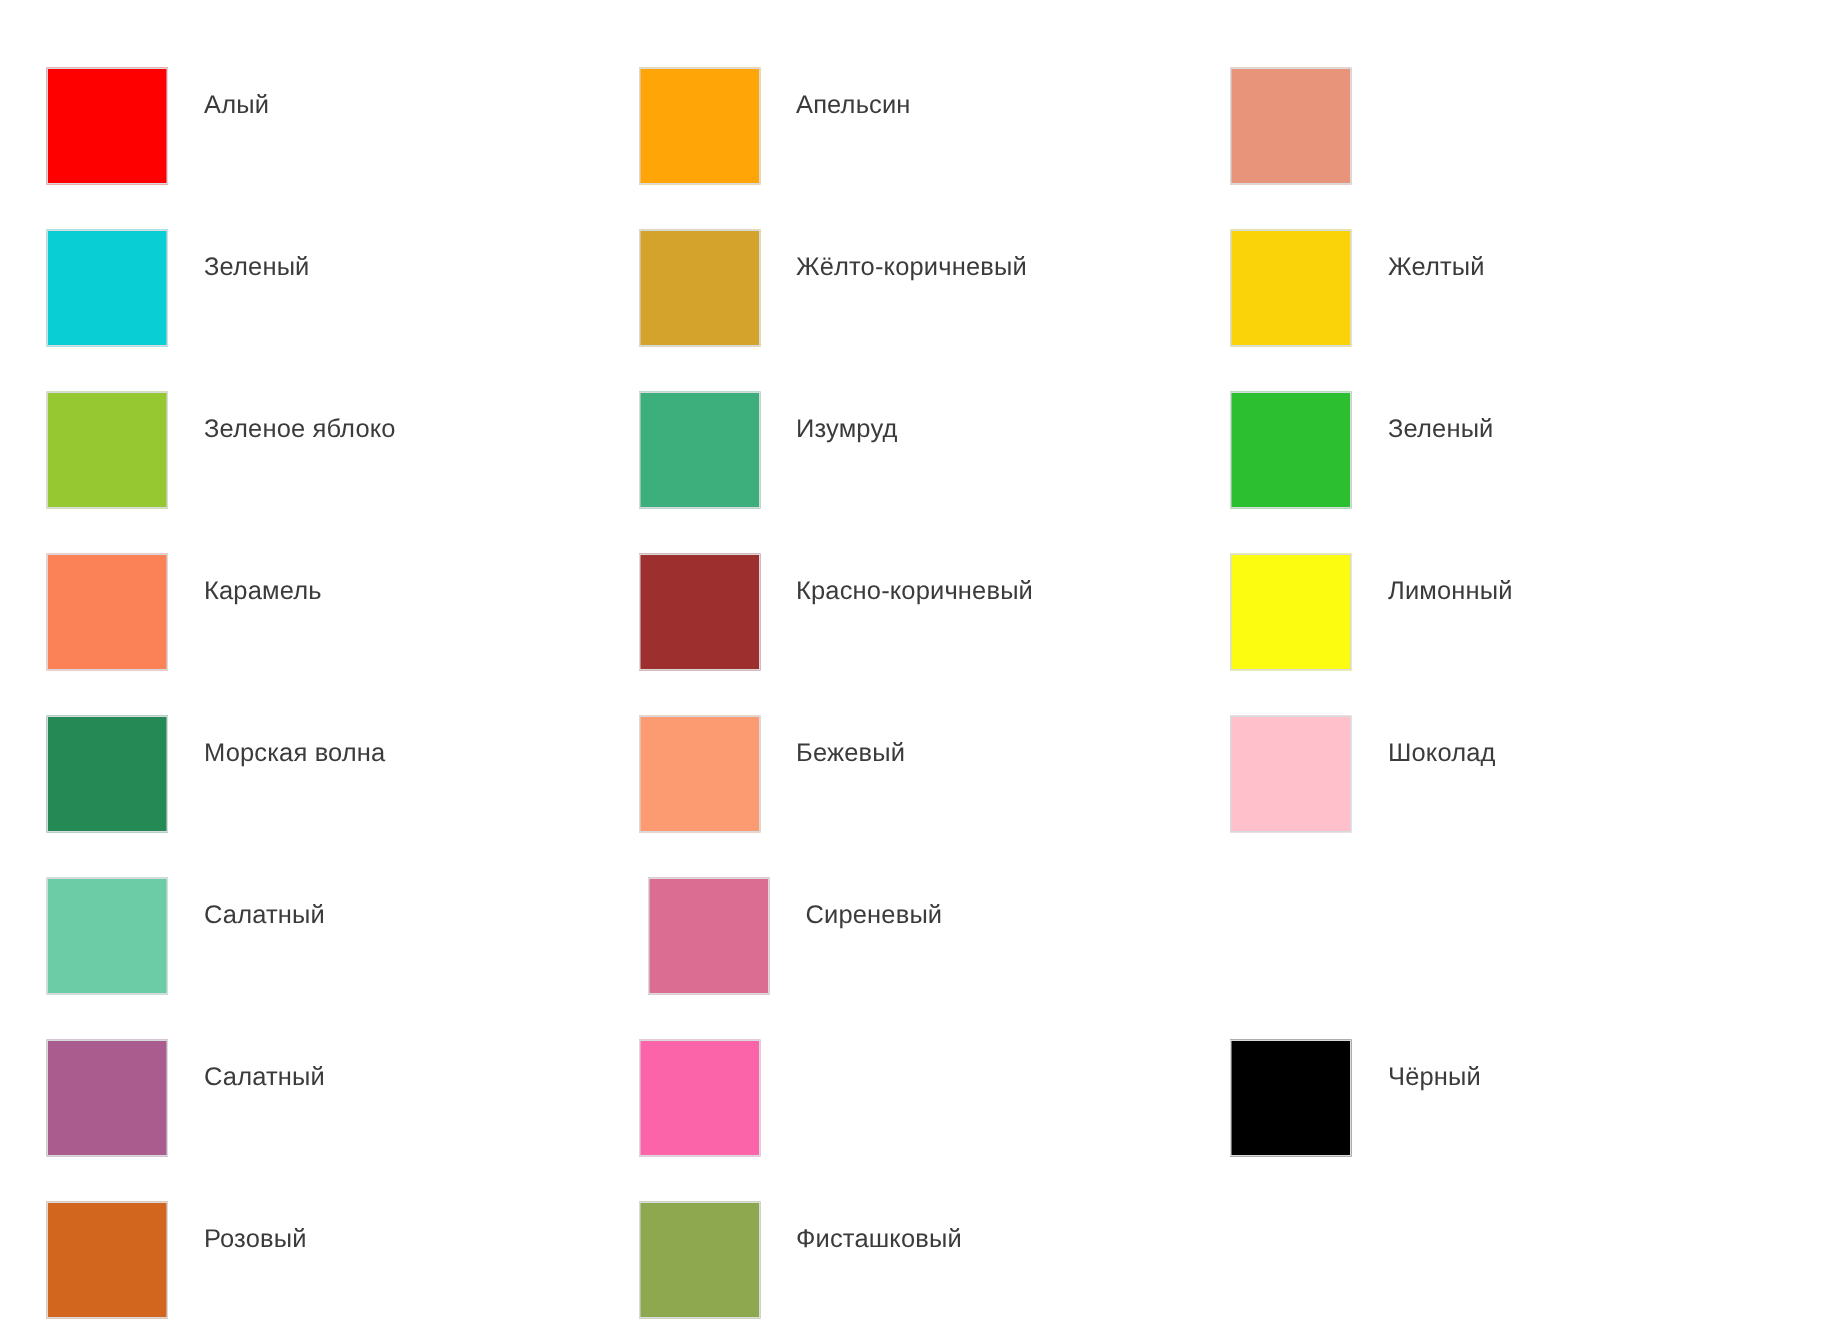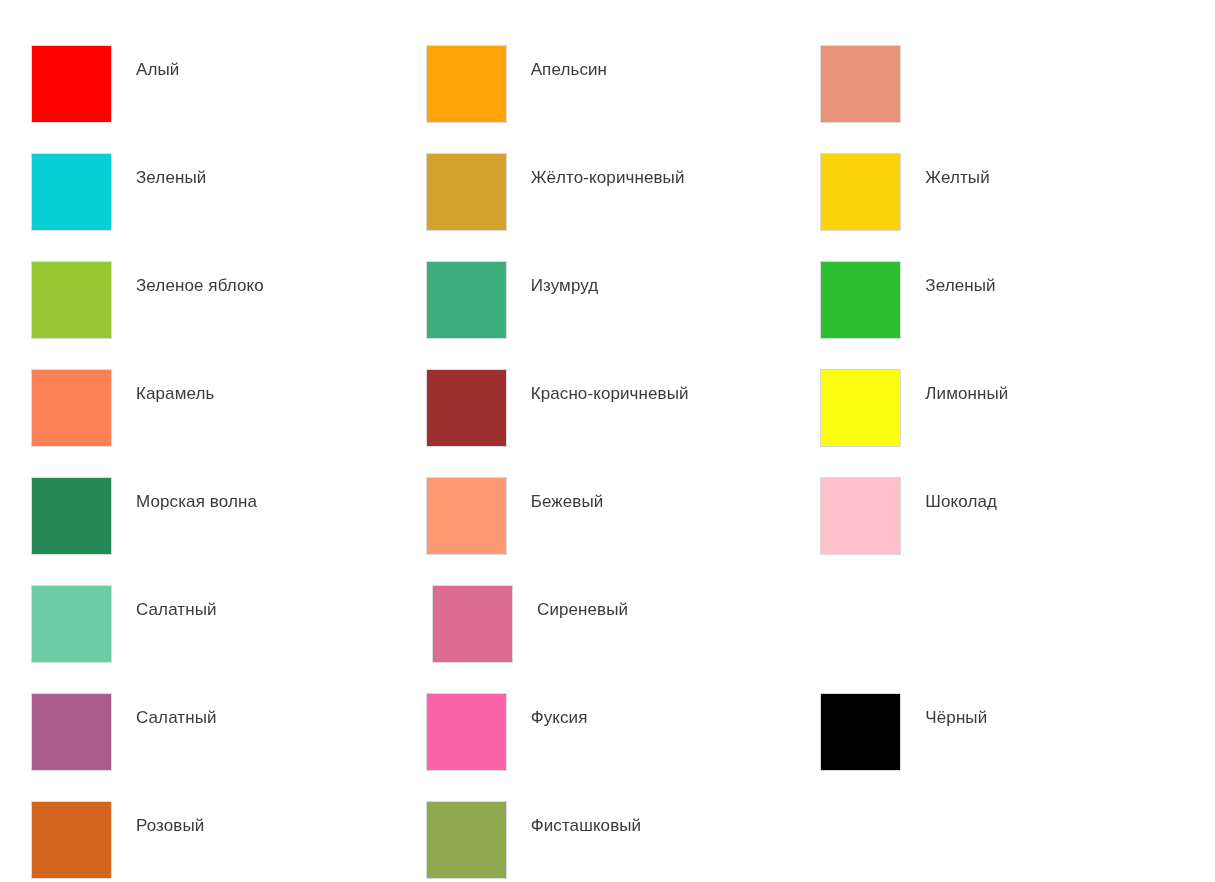--- a/index.html
+++ b/index.html
@@ -145,21 +145,20 @@
         <div class="swatch-label">Сиреневый</div>
       </div>
     </div>
     <div class="grid-row">
       <div class="color-cell">
         <div class="swatch" style="background-color: rgb(171, 92, 143);"></div>
         <div class="swatch-label">Салатный</div>
       </div>
       <div class="color-cell">
         <div class="swatch" style="background-color: rgb(252, 100, 170);"></div>
-        <div class="swatch-label">Фуксия</div>
       </div>
       <div class="color-cell">
         <div class="swatch" style="background-color: rgb(0, 0, 0);"></div>
         <div class="swatch-label">Чёрный</div>
       </div>
     </div>
     <div class="grid-row">
       <div class="color-cell">
         <div class="swatch" style="background-color: rgb(210, 102, 30);"></div>
         <div class="swatch-label">Розовый</div>

